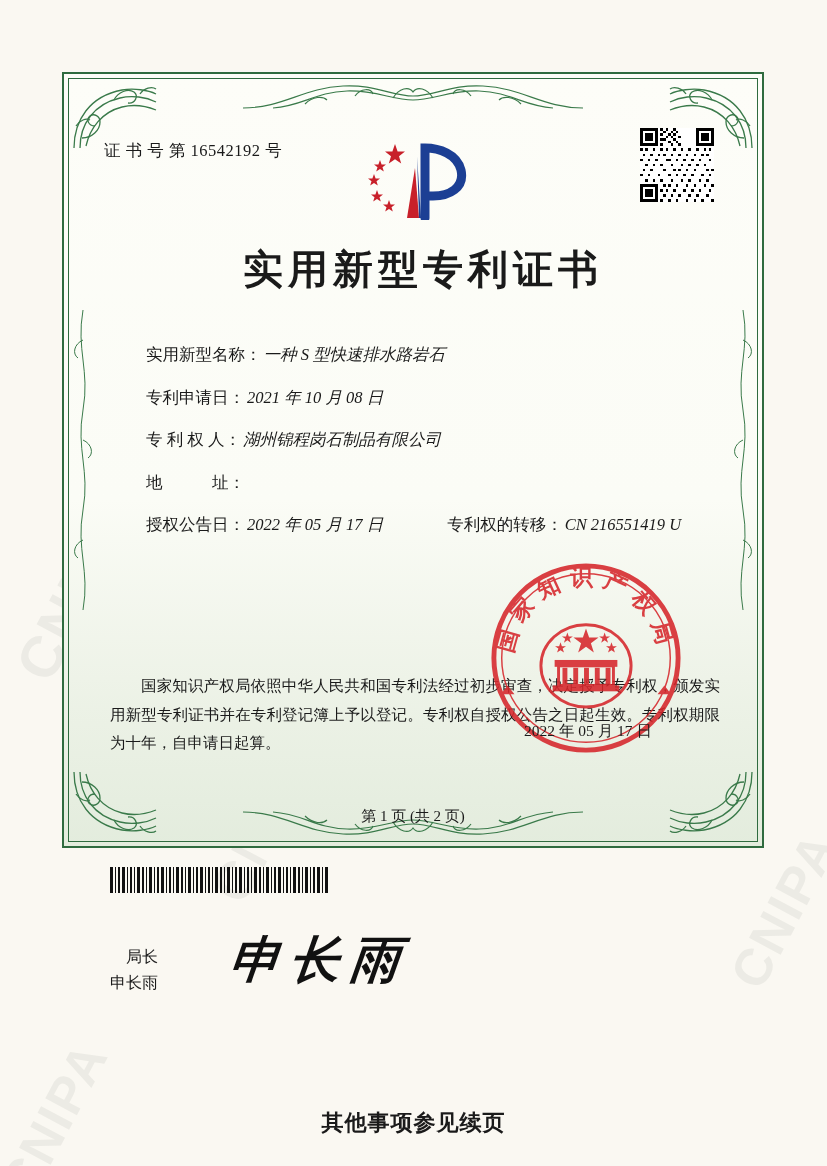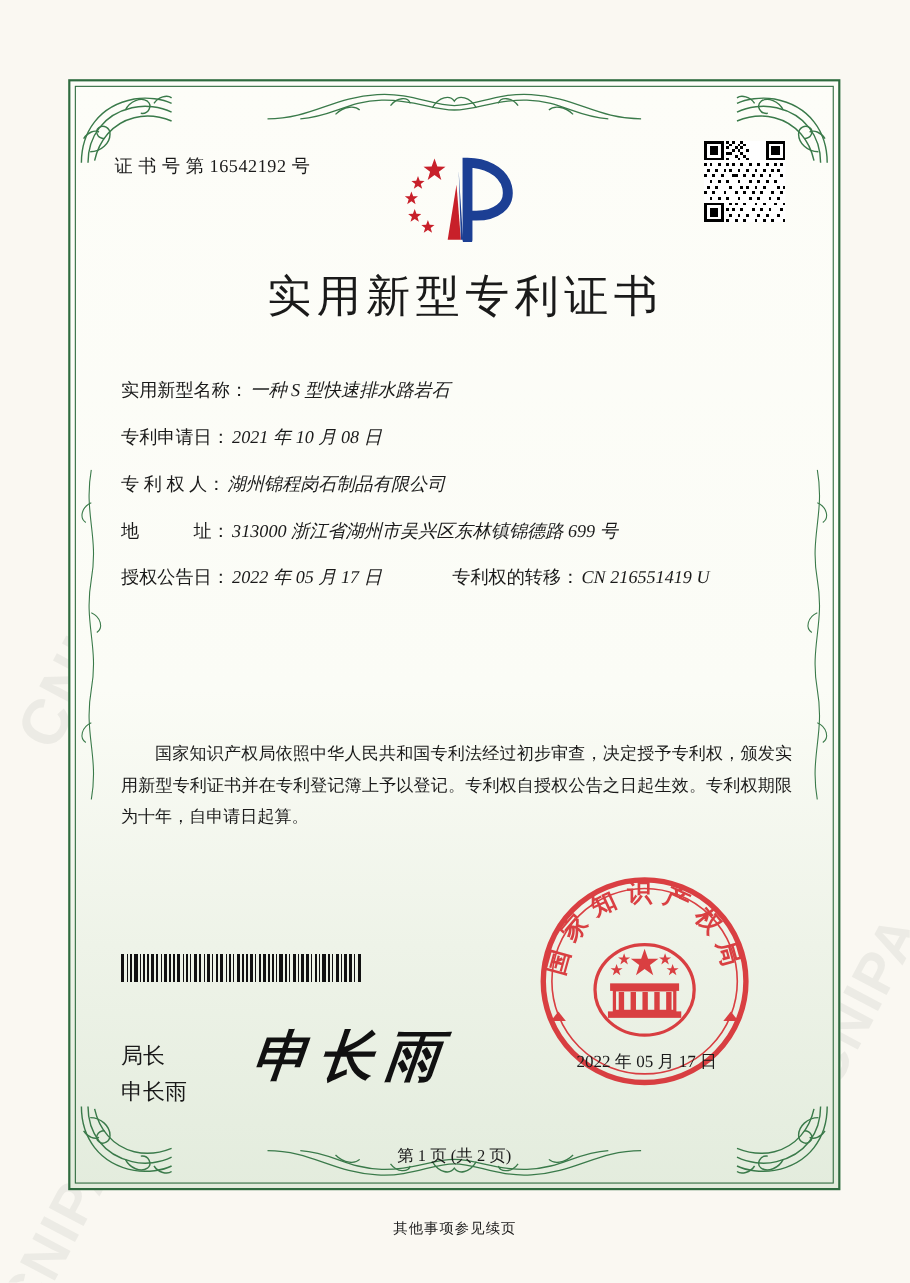--- a/index.html
+++ b/index.html
@@ -30,21 +30,21 @@
   .wm2 { left: 540px; top: 330px; font-size: 54px; transform: rotate(-62deg); }
   .wm3 { left: 180px; top: 790px; font-size: 54px; transform: rotate(-62deg); }
   .wm4 { left: -30px; top: 1090px; font-size: 52px; transform: rotate(-62deg); }
   .wm5 { left: 700px; top: 880px; font-size: 52px; transform: rotate(-62deg); }
 
   .page {
     position: absolute;
     left: 62px;
     top: 72px;
     width: 702px;
-    height: 1010px;
+    height: 776px;
     box-sizing: border-box;
     background: linear-gradient(to bottom, #fdfdf8 0%, #fbfcf6 55%, #eef3e8 78%, #e3ecdd 100%);
   }
   .border-outer {
     position: absolute;
     inset: 0;
     border: 2px solid #2f6b3f;
     box-sizing: border-box;
   }
   .border-inner {
@@ -124,37 +124,38 @@
     width: 160px;
     height: 86px;
   }
   .title {
     position: absolute;
     left: 0;
     right: 0;
     top: 170px;
     text-align: center;
     font-size: 40px;
-    font-weight: normal;
+    font-weight: bold;
     letter-spacing: 5px;
     font-family: "Liberation Serif", "DejaVu Serif", serif;
     padding-left: 20px;
   }
 
   .fields {
     position: absolute;
     left: 48px;
     right: 40px;
     top: 272px;
   }
   .field-row {
     display: flex;
     align-items: baseline;
     margin-bottom: 20.5px;
     font-size: 16.5px;
+    margin-left: 36px;
   }
   .field-label {
     white-space: pre;
     flex: none;
   }
   .field-value {
     margin-left: 2px;
     font-style: italic;
   }
   .field-row.two-col .second-label {
@@ -181,22 +182,23 @@
     left: 48px;
     top: 795px;
     width: 222px;
     height: 26px;
   }
 
   .sign-block {
     position: absolute;
     left: 48px;
     top: 872px;
-    font-size: 20px;
+    font-size: 16px;
     line-height: 1.65;
+    text-align: right;
   }
   .signature {
     position: absolute;
     left: 168px;
     top: 855px;
     font-size: 50px;
     font-family: "Liberation Serif", "DejaVu Serif", serif;
     font-weight: bold;
     font-style: italic;
     letter-spacing: 10px;
@@ -229,22 +231,22 @@
     text-align: center;
     font-size: 15px;
   }
 
   .footer-note {
     position: absolute;
     left: 0;
     right: 0;
     top: 1108px;
     text-align: center;
-    font-size: 13px;
-    font-weight: normal;
+    font-size: 22px;
+    font-weight: bold;
     letter-spacing: 1px;
   }
 </style>
 </head>
 <body>
 
 <div class="watermark wm1">CNIPA</div>
 <div class="watermark wm2">CNIPA</div>
 <div class="watermark wm3">CNIPA</div>
 <div class="watermark wm4">CNIPA</div>
@@ -499,21 +501,20 @@
     <div class="field-row">
       <span class="field-label">专利申请日：</span>
       <span class="field-value">2021 年 10 月 08 日</span>
     </div>
     <div class="field-row">
       <span class="field-label">专 利 权 人：</span>
       <span class="field-value">湖州锦程岗石制品有限公司</span>
     </div>
     <div class="field-row">
       <span class="field-label">地　　　址：</span>
-      <span class="field-value">313000 浙江省湖州市吴兴区东林镇锦德路 699 号</span>
     </div>
     <div class="field-row two-col">
       <span class="field-label">授权公告日：</span>
       <span class="field-value">2022 年 05 月 17 日</span>
       <span class="second-label">专利权的转移：</span>
       <span class="field-value">CN 216551419 U</span>
     </div>
   </div>
 
   <div class="paragraphs">

